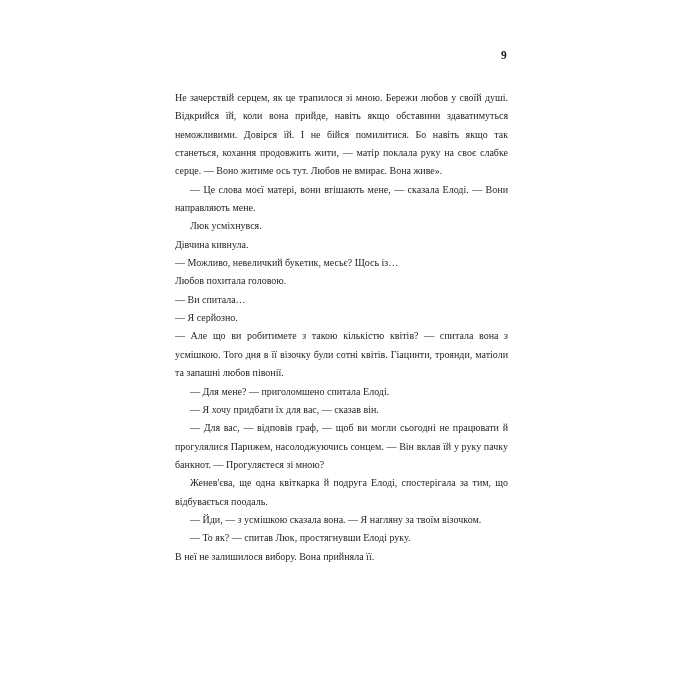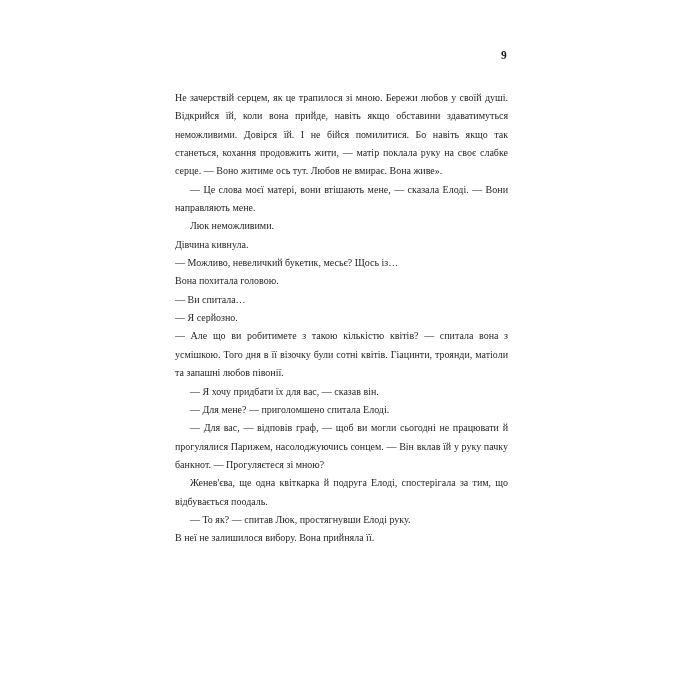--- a/index.html
+++ b/index.html
@@ -72,28 +72,29 @@
 </head>
 <body>
 
 <div class="page">
 
   <div class="folio">9</div>
 
   <div class="textblock">
     <p>Не зачерствій серцем, як це трапилося зі мною. Бережи любов у своїй душі. Відкрийся їй, коли вона прийде, навіть якщо обставини здаватимуться неможливими. Довірся їй. І не бійся помилитися. Бо навіть якщо так станеться, кохання продовжить жити, — матір поклала руку на своє слабке серце. — Воно житиме ось тут. Любов не вмирає. Вона живе».</p>
     <p class="indent">— Це слова моєї матері, вони втішають мене, — сказала Елоді. — Вони направляють мене.</p>
-    <p class="indent">Люк неможливими.</p>
+    <p class="indent">Люк усміхнувся.</p>
     <p>Дівчина кивнула.</p>
     <p>— Можливо, невеличкий букетик, месьє? Щось із…</p>
-    <p>Вона похитала головою.</p>
+    <p>Любов похитала головою.</p>
     <p>— Ви спитала…</p>
     <p>— Я серйозно.</p>
     <p>— Але що ви робитимете з такою кількістю квітів? — спитала вона з усмішкою. Того дня в її візочку були сотні квітів. Гіацинти, троянди, матіоли та запашні любов півонії.</p>
+    <p class="indent">— Для мене? — приголомшено спитала Елоді.</p>
     <p class="indent">— Я хочу придбати їх для вас, — сказав він.</p>
-    <p class="indent">— Для мене? — приголомшено спитала Елоді.</p>
     <p class="indent">— Для вас, — відповів граф, — щоб ви могли сьогодні не працювати й прогулялися Парижем, насолоджуючись сонцем. — Він вклав їй у руку пачку банкнот. — Прогуляєтеся зі мною?</p>
     <p class="indent">Женев'єва, ще одна квіткарка й подруга Елоді, спостерігала за тим, що відбувається поодаль.</p>
+    <p class="indent">— Йди, — з усмішкою сказала вона. — Я нагляну за твоїм візочком.</p>
     <p class="indent">— То як? — спитав Люк, простягнувши Елоді руку.</p>
     <p>В неї не залишилося вибору. Вона прийняла її.</p>
   </div>
 
 </div>
 
 </body></html>

